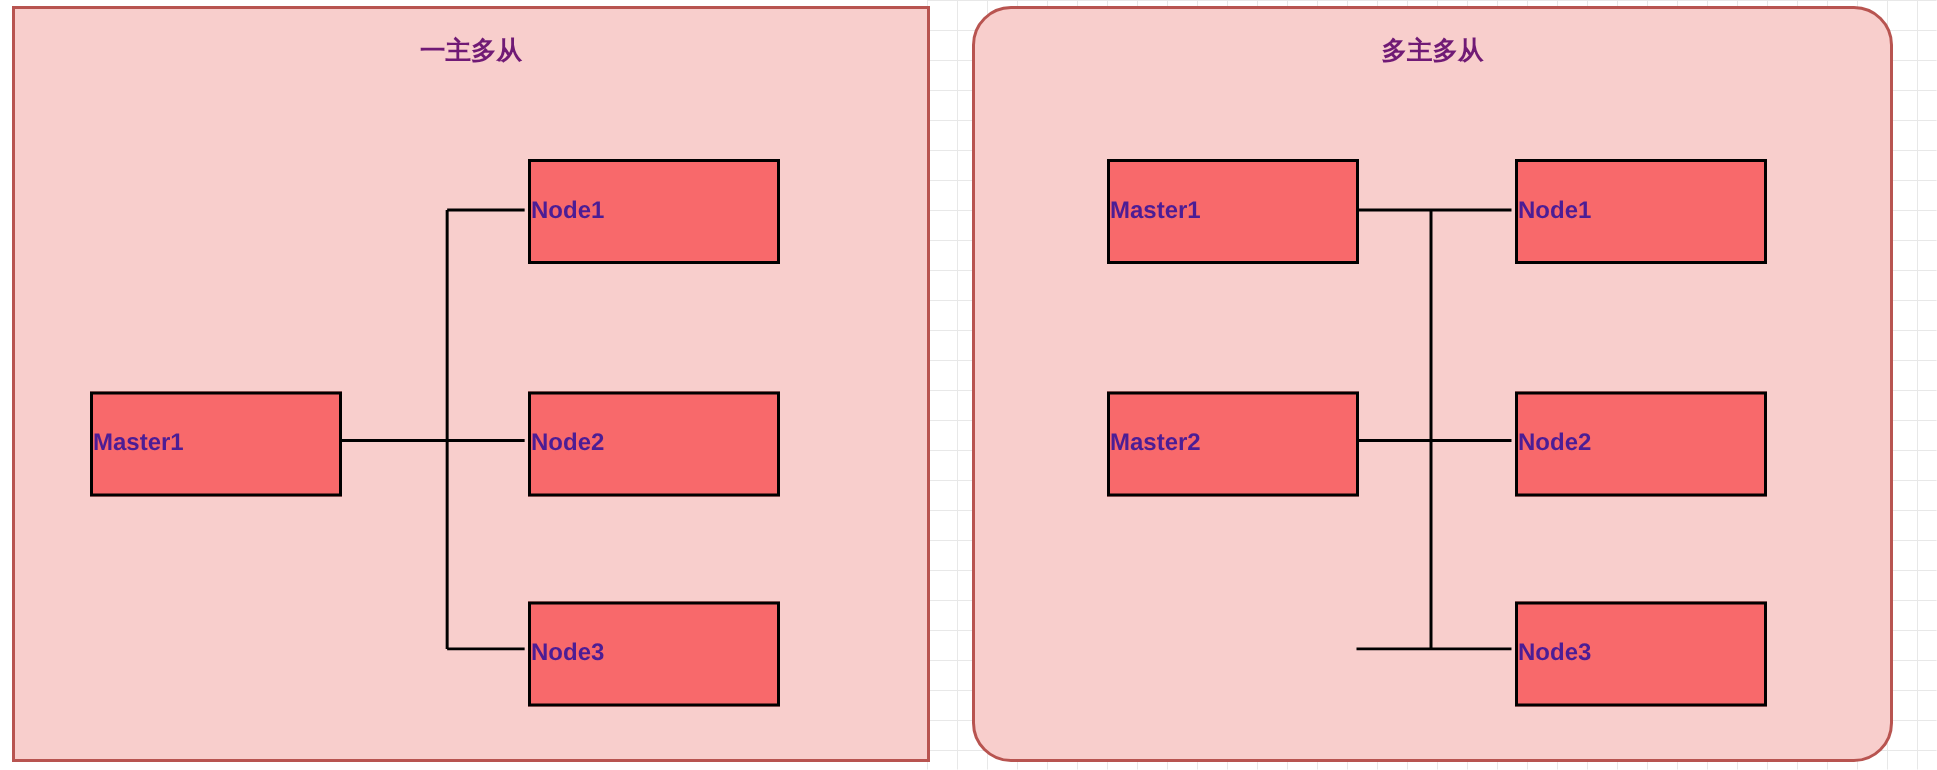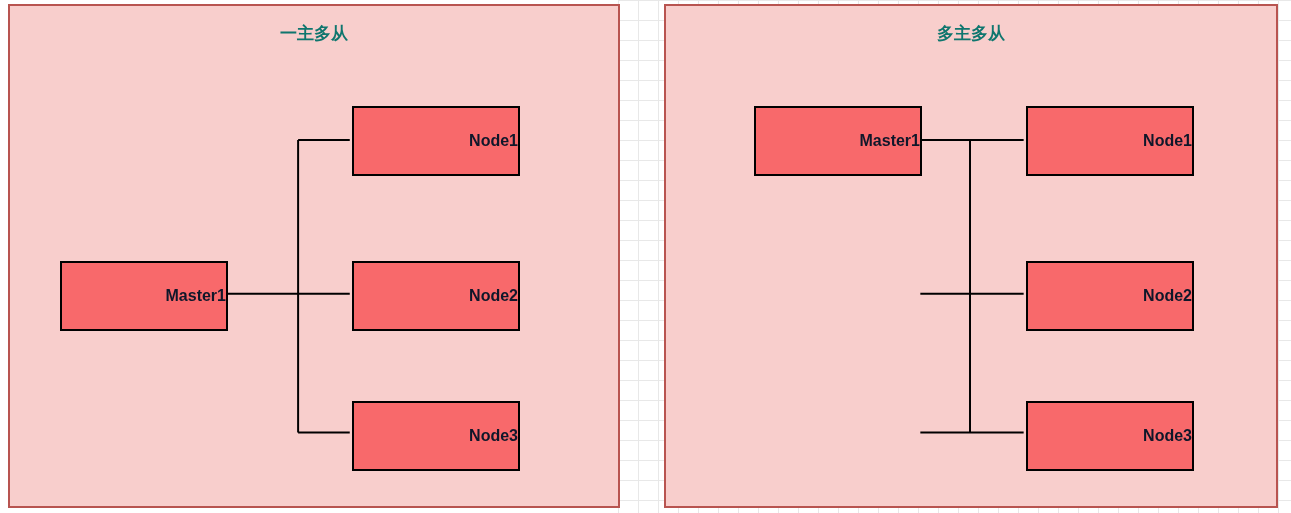--- a/index.html
+++ b/index.html
@@ -32,47 +32,48 @@
       border: 2px solid #b85450;
       z-index: 1;
     }
     .panel.left {
       left: 8px;
       top: 4px;
       width: 612px;
       height: 504px;
     }
     .panel.right {
-      left: 664px;
+      left: 648px;
       top: 4px;
       width: 614px;
       height: 504px;
+      border-radius: 26px;
     }
     .panel-title {
       position: absolute;
       top: 16px;
       left: 0;
       right: 0;
       text-align: center;
       font-size: 17px;
       font-weight: bold;
-      color: #0f766e;
+      color: #701a75;
     }
     .box {
       position: absolute;
       width: 168px;
       height: 70px;
       background: #f8696b;
       border: 2px solid #000;
       display: flex;
       align-items: center;
-      justify-content: flex-end;
+      justify-content: flex-start;
       font-size: 16px;
       font-weight: bold;
-      color: #0f172a;
+      color: #4c1d95;
       z-index: 3;
     }
     svg.connectors {
       position: absolute;
       left: 0; top: 0;
       width: 100%;
       height: 100%;
       z-index: 2;
       pointer-events: none;
     }
@@ -118,20 +119,23 @@
     <line x1="306" y1="135" x2="306" y2="430" stroke="#000" stroke-width="2"></line>
 
     <line x1="256" y1="135" x2="360" y2="135" stroke="#000" stroke-width="2"></line>
     <line x1="256" y1="290" x2="360" y2="290" stroke="#000" stroke-width="2"></line>
     <line x1="256" y1="430" x2="360" y2="430" stroke="#000" stroke-width="2"></line>
   </svg>
 
   <div class="box" style="left:88px; top:100px;">
     <span>Master1</span>
   </div>
+  <div class="box" style="left:88px; top:255px;">
+    <span>Master2</span>
+  </div>
 
   <div class="box" style="left:360px; top:100px;">
     <span>Node1</span>
   </div>
   <div class="box" style="left:360px; top:255px;">
     <span>Node2</span>
   </div>
   <div class="box" style="left:360px; top:395px;">
     <span>Node3</span>
   </div>

